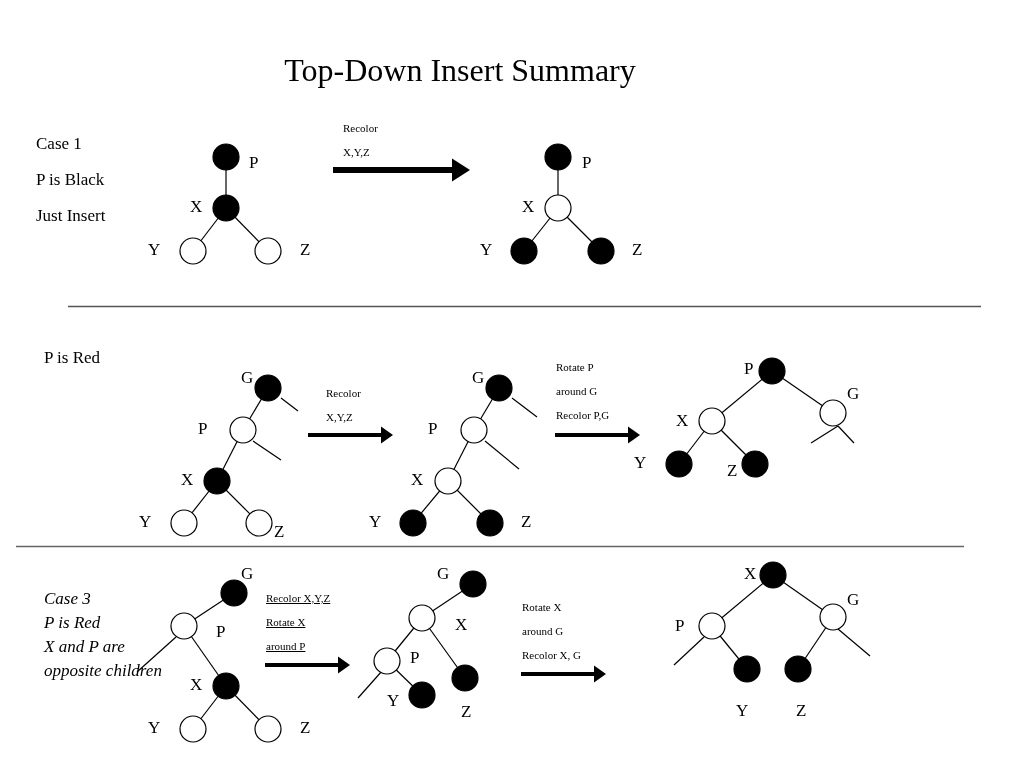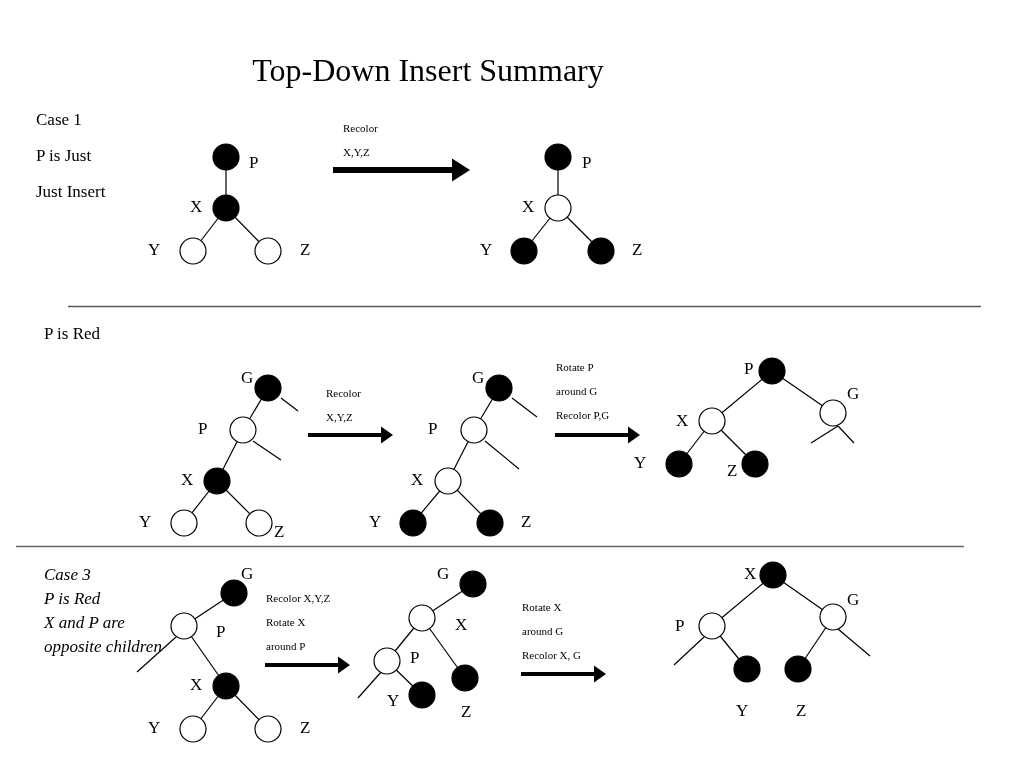--- a/index.html
+++ b/index.html
@@ -1,34 +1,34 @@
 <!DOCTYPE html>
 <html><head>
 <meta charset="utf-8">
 <style>
   html, body { margin: 0; padding: 0; background: #ffffff; }
   body { width: 1024px; height: 768px; position: relative; overflow: hidden;
          font-family: "Liberation Serif", "DejaVu Serif", serif; color: #000; }
   .title { position: absolute; top: 50px; left: 0; width: 856px; text-align: center;
-           font-size: 32px; line-height: 40px; }
-  .case-text { position: absolute; font-size: 17px; line-height: 24px; white-space: nowrap; }
+           font-size: 32px; line-height: 40px; padding-left: 32px; }
+  .case-text { position: absolute; font-size: 17px; line-height: 24px; white-space: nowrap; margin-top: 24px; }
   .case-text div { height: 24px; }
   #case1-text div { height: 36px; }
   .action-text { position: absolute; font-size: 11px; line-height: 24px; white-space: nowrap; }
   svg#diagram { position: absolute; left: 0; top: 0; }
   svg text { font-family: "Liberation Serif", "DejaVu Serif", serif; font-size: 17px; }
 </style>
 </head>
 <body>
 
 <div class="title">Top-Down Insert Summary</div>
 
 <div class="case-text" id="case1-text" style="left:36px; top:108px;">
   <div>Case 1</div>
-  <div>P is Just</div>
+  <div>P is Black</div>
   <div>Just Insert</div>
 </div>
 <div class="case-text" style="left:44px; top:322px;">
   <div>P is Red</div>
 </div>
 <div class="case-text" style="left:44px; top:563px;font-style:italic;">
   <div>Case 3</div>
   <div>P is Red</div>
   <div>X and P are</div>
   <div>opposite children</div>
@@ -40,21 +40,21 @@
 </div>
 <div class="action-text" style="left:326px; top:381px;">
   <div>Recolor</div>
   <div>X,Y,Z</div>
 </div>
 <div class="action-text" style="left:556px; top:355px;">
   <div>Rotate P</div>
   <div>around G</div>
   <div>Recolor P,G</div>
 </div>
-<div class="action-text" style="left:266px; top:586px;">
+<div class="action-text" style="left:266px; top:586px;text-decoration:underline;">
   <div>Recolor X,Y,Z</div>
   <div>Rotate X</div>
   <div>around P</div>
 </div>
 <div class="action-text" style="left:522px; top:595px;">
   <div>Rotate X</div>
   <div>around G</div>
   <div>Recolor X, G</div>
 </div>
 

